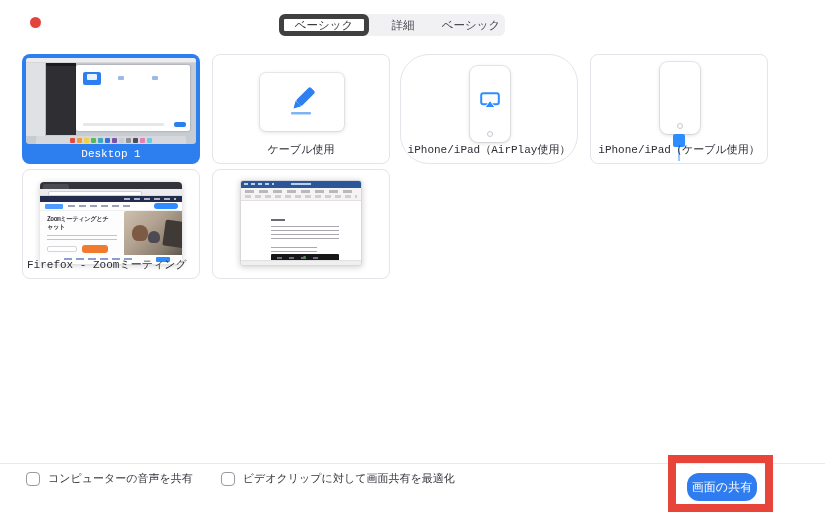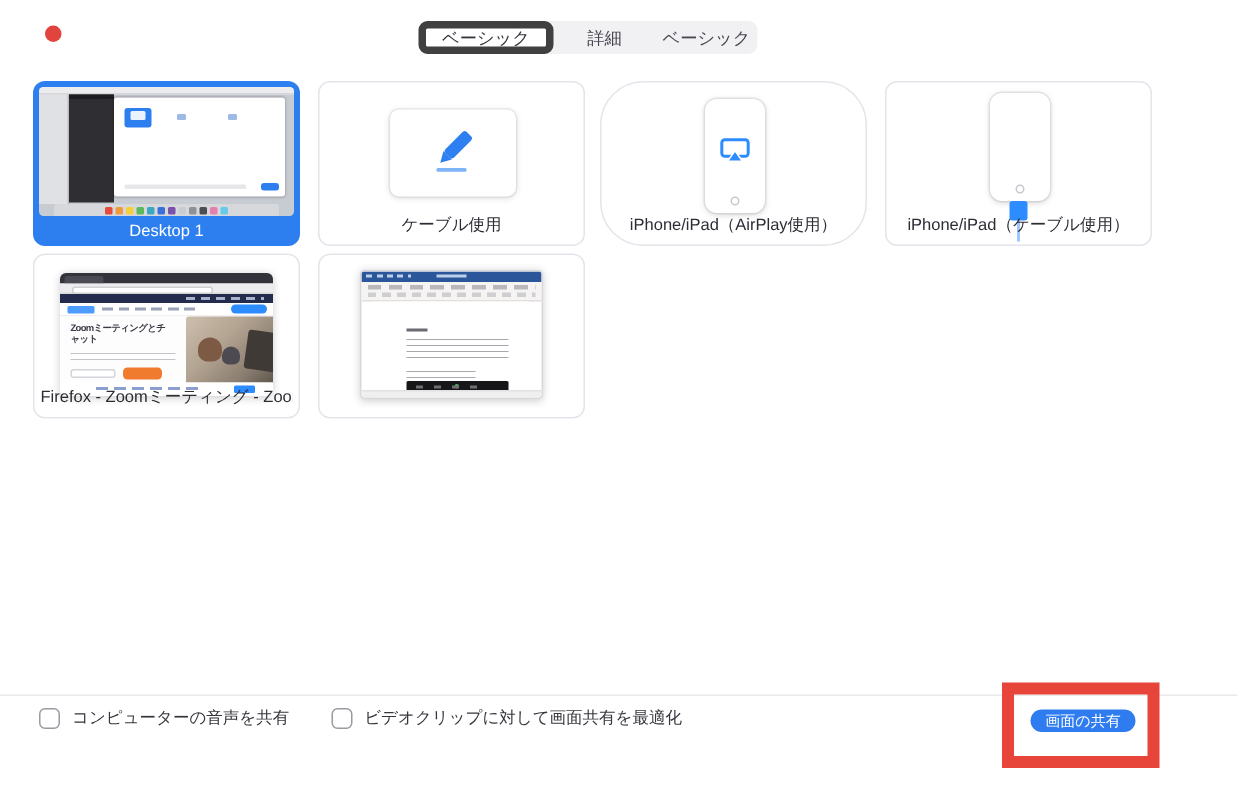--- a/index.html
+++ b/index.html
@@ -14,21 +14,21 @@
   }
   
   .close-dot{position:absolute;left:30px;top:17px;width:11px;height:11px;border-radius:50%;background:#e0443c;}
   
   .tabbar{position:absolute;left:279px;top:14px;width:226px;height:22px;background:var(--tab-bg);
     border-radius:6px;display:flex;align-items:stretch;}
   .tab{flex:1;display:flex;align-items:center;justify-content:center;font-size:11.5px;color:#46464f;
     border-radius:6px;cursor:default;white-space:nowrap;}
   .tab.selected{background:#ffffff;border:5px solid #404040;color:#35353d;flex:0 0 90px;}
   
-  .tile{position:absolute;width:178px;height:110px;border-radius:8px;background:#fff;border:1px solid var(--tile-border);}
+  .tile{position:absolute;width:178px;height:110px;border-radius:8px;background:#fff;border:1px solid var(--tile-border);font-family:Liberation Mono, monospace;}
   .tile.selected{background:var(--accent-blue);border:none;}
   .tile-label{position:absolute;left:4px;right:4px;bottom:6px;text-align:center;font-size:11px;
     color:var(--label-color);white-space:nowrap;overflow:hidden;}
   .tile.selected .tile-label{color:#ffffff;bottom:4px;}
   .t-r1c1{left:22px;top:54px;} .t-r1c2{left:212px;top:54px;} .t-r1c3{left:400px;top:54px;border-radius:29px;} .t-r1c4{left:590px;top:54px;}
   .t-r2c1{left:22px;top:169px;} .t-r2c2{left:212px;top:169px;}
   
   .desk-thumb{position:absolute;left:4px;top:4px;right:4px;height:86px;background:#c7cbd2;border-radius:3px;overflow:hidden;}
   .dt-menubar{position:absolute;left:0;top:0;right:0;height:5px;background:#ececee;border-bottom:1px solid #d6d6da;}
   .dt-winleft{position:absolute;left:0;top:5px;width:20px;bottom:8px;background:#dfe1e5;border-right:1px solid #b9bcc2;}
@@ -112,22 +112,22 @@
   .wd-media:before{content:"";position:absolute;left:50%;top:2px;width:3px;height:3px;margin-left:-2px;background:#4cbb4c;border-radius:50%;}
   .wd-media:after{content:"";position:absolute;left:6px;top:2.5px;width:60%;height:2px;
     background:repeating-linear-gradient(90deg,#6e6e74 0 5px,transparent 5px 12px);}
   .wd-status{position:absolute;left:0;right:0;bottom:0;height:5px;background:#f0eff0;border-top:1px solid #e2e1e2;}
   
   .divider{position:absolute;left:0;right:0;top:463px;height:1px;background:#e9e9ec;}
   .footer-checks{position:absolute;left:26px;top:471px;display:flex;align-items:center;}
   .check{display:flex;align-items:center;margin-right:28px;}
   .checkbox{width:14px;height:14px;border:1.5px solid #9a9aa2;border-radius:4px;background:#fff;margin-right:8px;flex:none;}
   .check-label{font-size:11px;color:#35353d;white-space:nowrap;}
-  .share-btn{position:absolute;left:687px;top:473px;width:70px;height:15px;background:var(--button-blue);
-    border:none;border-radius:12px;color:#fff;font-size:10px;display:flex;align-items:center;justify-content:center;
+  .share-btn{position:absolute;left:687px;top:473px;width:70px;height:28px;background:var(--button-blue);
+    border:none;border-radius:12px;color:#fff;font-size:12px;display:flex;align-items:center;justify-content:center;
     font-family:inherit;}
   .annotation{position:absolute;left:668px;top:455px;width:105px;height:57px;border:8px solid var(--annotation-red);}
 </style>
 </head>
 <body>
 
 <div class="close-dot"></div>
 
 <div class="tabbar">
   <div class="tab selected">ベーシック</div>

